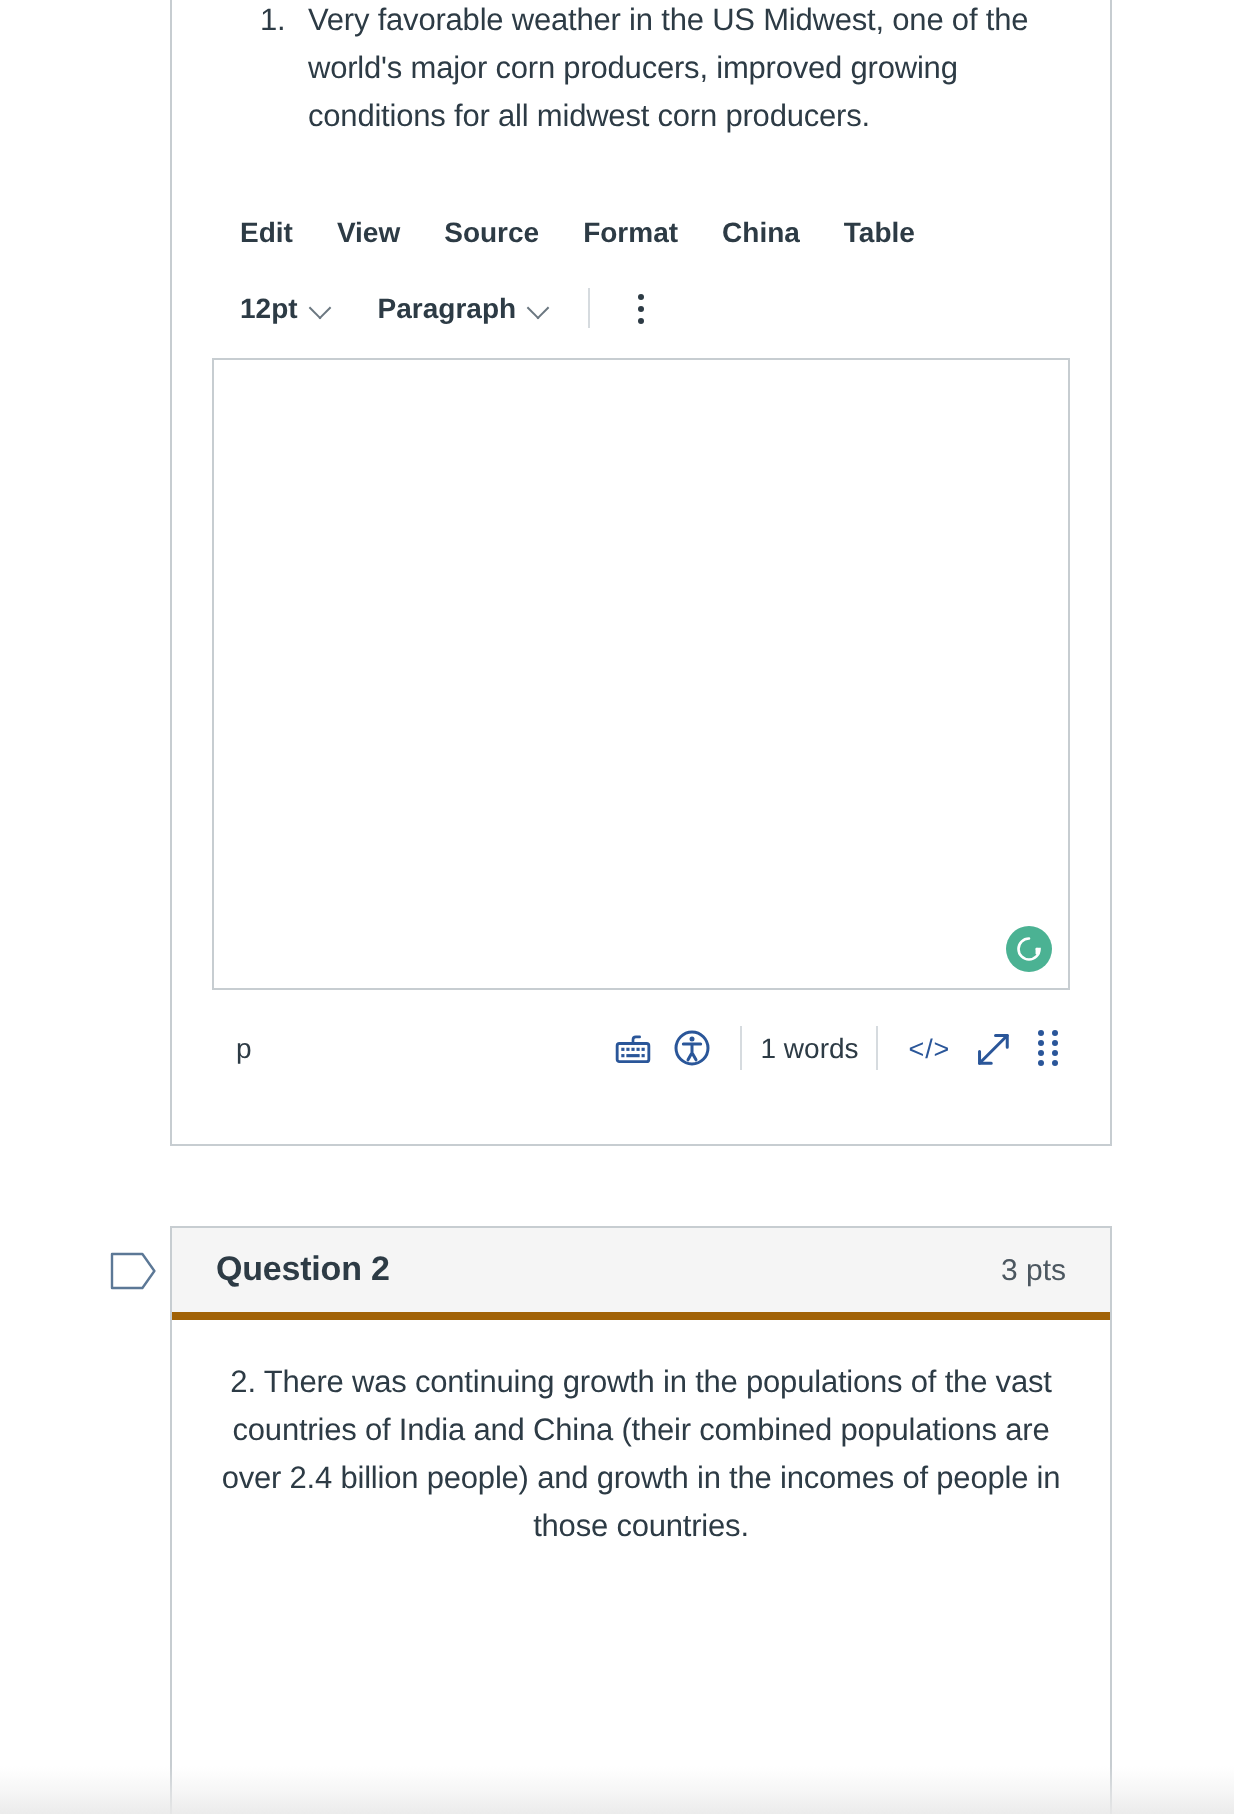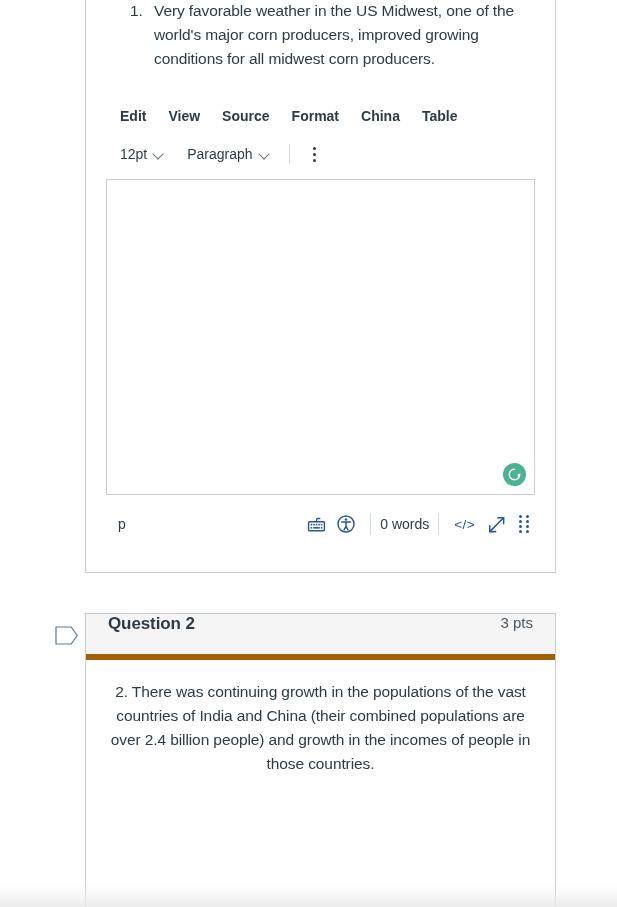--- a/index.html
+++ b/index.html
@@ -91,20 +91,21 @@
   }
 
   .tb-group {
     display: flex;
     align-items: center;
     font-size: 14px;
     color: #2d3b45;
     padding: 0 10px 0 14px;
     cursor: pointer;
     white-space: nowrap;
+    font-weight: bold;
   }
   .tb-group .caret {
     display: inline-block;
     margin-left: 7px;
     width: 9px;
     height: 9px;
     position: relative;
   }
   .tb-group .caret::after {
     content: "";
@@ -249,22 +250,23 @@
     top: 613px;
     width: 471px;
     height: 300px;
     border: 1px solid #c7cdd1;
     background: #ffffff;
   }
 
   .q2-header {
     height: 46px;
     background: #f5f5f5;
-    border-bottom: 6px solid #a16207;
-    display: flex;
+    border-bottom: 4px solid #a16207;
+    display: flex;
+    align-items: center;
     padding: 0 22px;
   }
 
   .q2-title {
     font-size: 17px;
     font-weight: bold;
     color: #2d3b45;
     letter-spacing: -0.1px;
   }
 
@@ -396,21 +398,21 @@
       <div class="st-icon">
         <svg width="20" height="20" viewBox="0 0 24 24" aria-hidden="true">
           <circle cx="12" cy="12" r="9.6" fill="none" stroke="#2a5699" stroke-width="1.8"></circle>
           <circle cx="12" cy="6.6" r="1.5" fill="#2a5699"></circle>
           <path d="M6.8 9.6h10.4M12 9.6v5.2M12 14.8l-2.4 4.3M12 14.8l2.4 4.3" fill="none" stroke="#2a5699" stroke-width="1.8" stroke-linecap="round"></path>
         </svg>
       </div>
 
       <div class="st-divider"></div>
 
-      <div class="st-words">0 words</div>
+      <div class="st-words">1 words</div>
 
       <div class="st-divider"></div>
 
       <div class="st-html">&lt;/&gt;</div>
 
       <div class="st-icon">
         <svg width="19" height="19" viewBox="0 0 24 24" aria-hidden="true">
           <path d="M21 3.5L3.5 21" fill="none" stroke="#2a5699" stroke-width="1.9" stroke-linecap="round"></path>
           <path d="M13.6 3.5H21V10.9" fill="none" stroke="#2a5699" stroke-width="1.9" stroke-linecap="round" stroke-linejoin="round"></path>
           <path d="M10.9 21H3.5v-7.4" fill="none" stroke="#2a5699" stroke-width="1.9" stroke-linecap="round" stroke-linejoin="round"></path>

